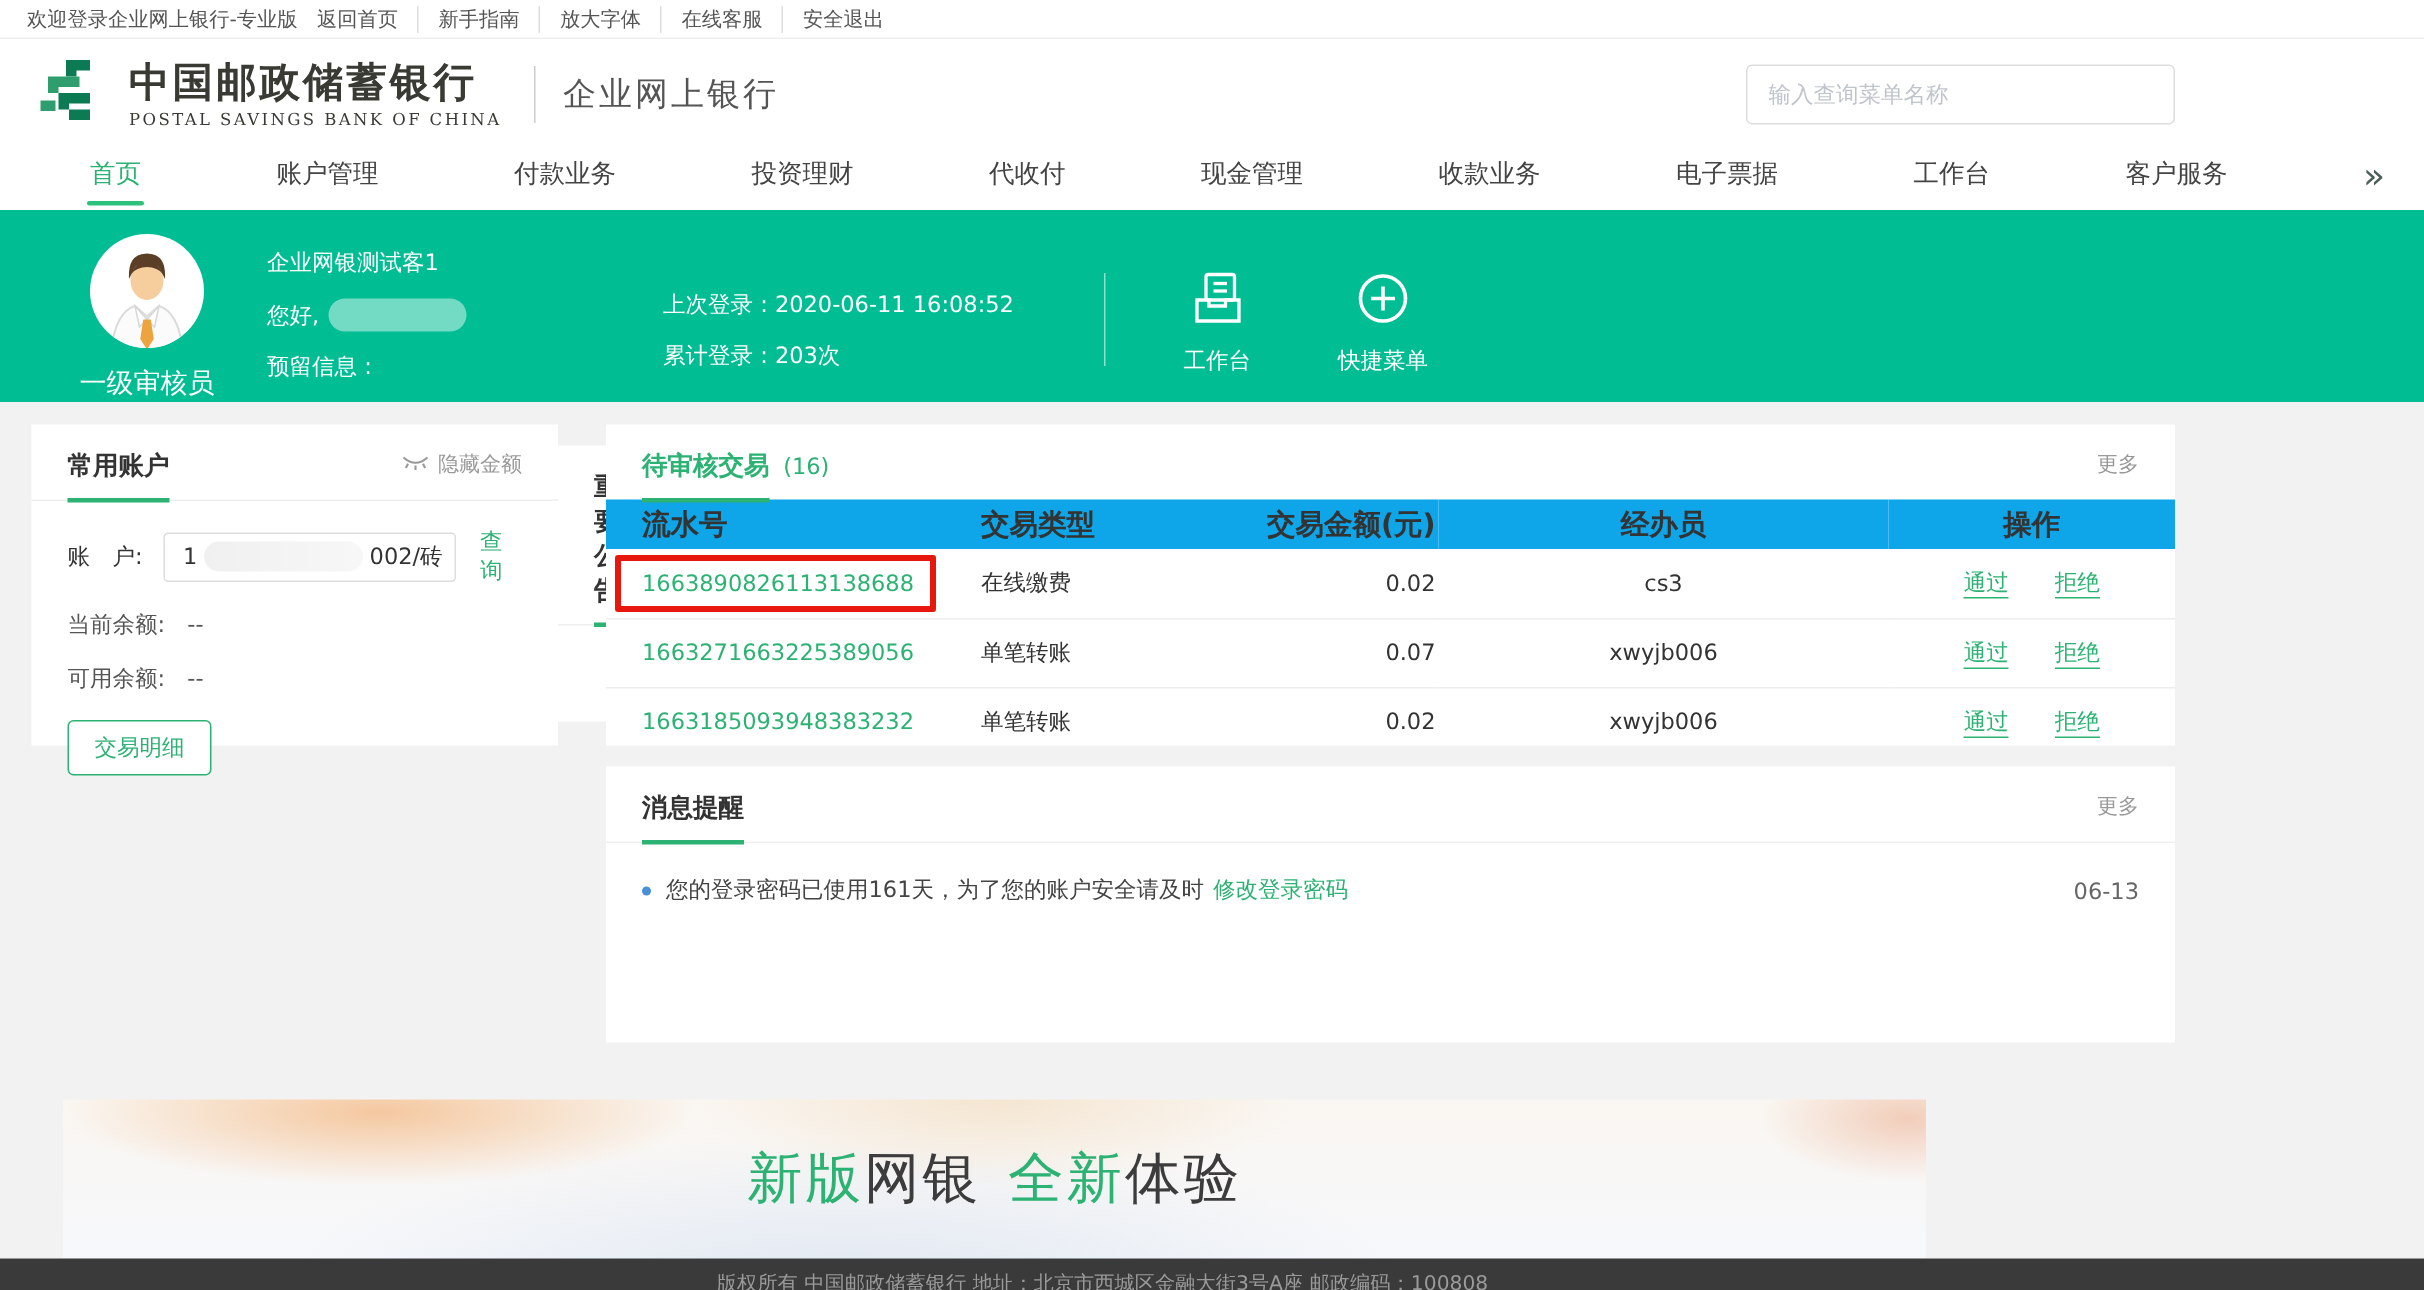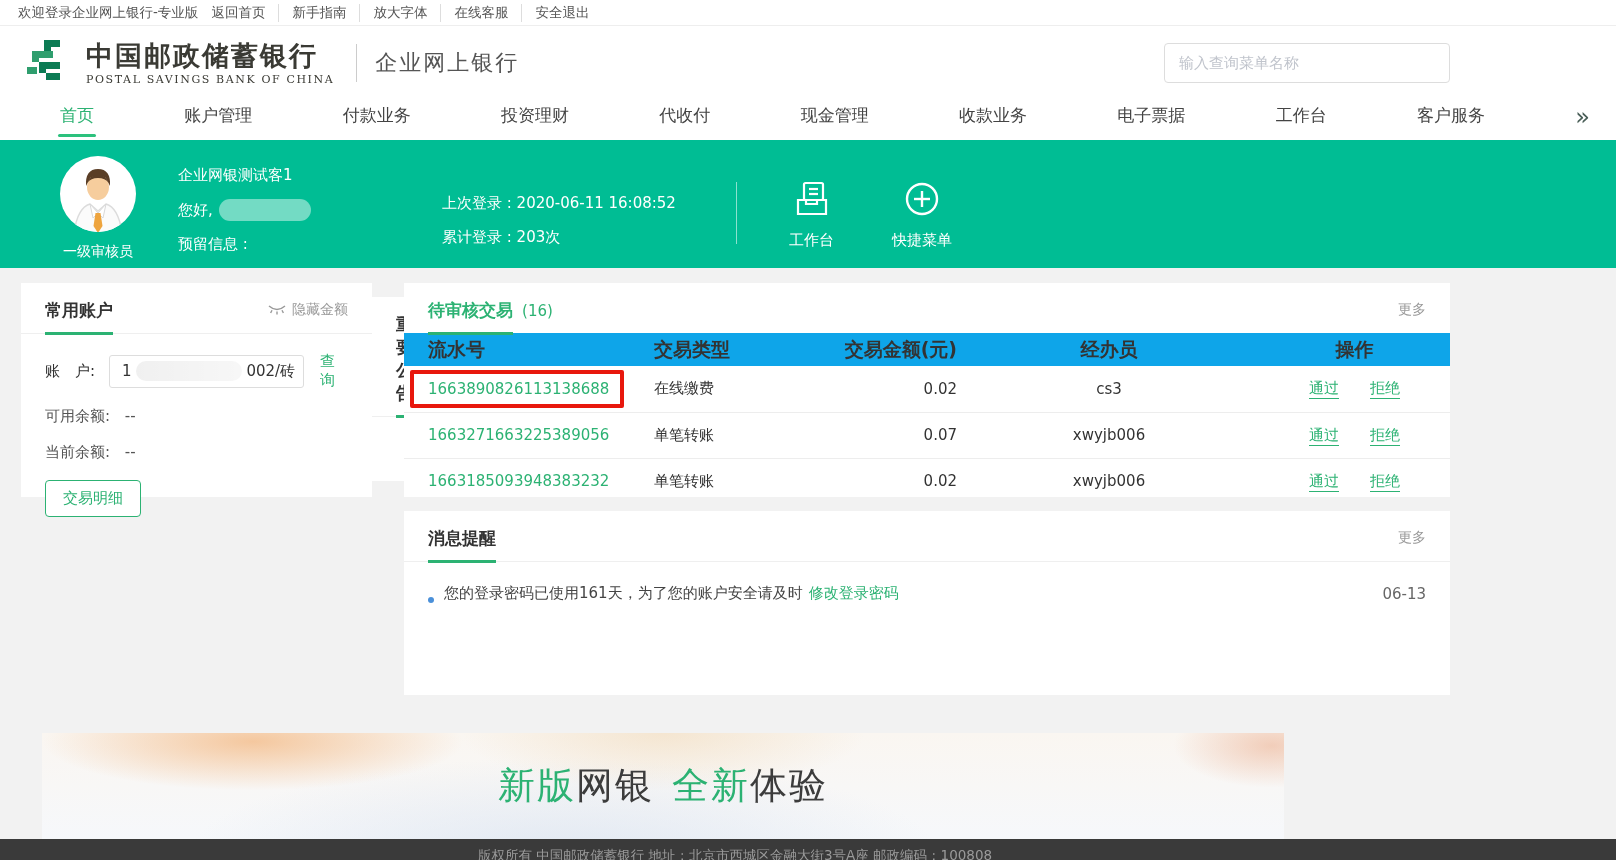--- a/index.html
+++ b/index.html
@@ -37,21 +37,21 @@
     padding:0 26px 0 60px;background:#fff;}
   .nav .nav-item{font-size:17px;color:#444;position:relative;padding-bottom:10px;}
   .nav .nav-item.active{color:var(--green);font-weight:normal;}
   .nav .nav-item.active::after{content:"";position:absolute;left:50%;transform:translateX(-50%);
     bottom:0;width:38px;height:3px;background:#2cc17d;border-radius:2px;}
   .nav .nav-more{font-size:24px;color:#4a5f58;line-height:20px;padding-bottom:6px;}
 
   
   .banner{height:128px;background:var(--banner-green);display:flex;align-items:flex-start;color:#fff;}
   .avatar-wrap{margin:16px 0 0 52px;width:92px;text-align:center;}
-  .avatar-wrap .role{display:block;font-size:14px;margin-top:7px;}
+  .avatar-wrap .role{display:block;font-size:18px;margin-top:7px;}
   .user-info{margin:26px 0 0 34px;width:264px;font-size:15px;}
   .user-info .line{margin-top:14px;display:flex;align-items:center;}
   .user-info .line:first-child{margin-top:0;}
   .name-blur{display:inline-block;width:92px;height:22px;margin-left:6px;border-radius:12px;
     background:rgba(255,255,255,.45);}
   .login-info{margin-top:54px;width:294px;font-size:15px;}
   .login-info div{margin-top:0;}
   .login-info div + div{margin-top:15px;}
   .v-divider{width:1px;height:62px;background:rgba(255,255,255,.55);margin-top:42px;}
   .shortcut{margin:40px 0 0 52px;text-align:center;cursor:pointer;}
@@ -100,21 +100,21 @@
   .c-operator{width:300px;text-align:center;}
   .c-actions{text-align:center;}
   .serial-link{color:var(--green);}
   td.c-serial{position:relative;}
   .red-box{position:absolute;left:6px;top:4px;width:214px;height:38px;
     border:4px solid var(--red);border-radius:2px;pointer-events:none;}
   .act-link{color:var(--green);margin:0 13px;border-bottom:1px solid var(--green);padding-bottom:1px;}
 
   
   .msg-body{padding:22px 24px 0;}
-  .msg-row{display:flex;align-items:flex-end;font-size:15px;color:#444;}
+  .msg-row{display:flex;align-items:center;font-size:15px;color:#444;}
   .msg-dot{width:6px;height:6px;border-radius:50%;background:#4a90d9;margin-right:10px;flex:none;}
   .msg-link{color:var(--green);margin-left:6px;}
   .msg-date{margin-left:auto;color:#666;}
 
   
   .promo{margin:38px 166px 0 21px;height:106px;display:flex;align-items:center;justify-content:center;
     background:
       radial-gradient(ellipse 300px 70px at 17% 8%, rgba(243,188,138,.8), rgba(243,188,138,0) 70%),
       radial-gradient(ellipse 280px 80px at 50% 0%, rgba(240,216,182,.55), rgba(240,216,182,0) 72%),
       radial-gradient(ellipse 140px 60px at 99% 12%, rgba(236,178,148,.6), rgba(236,178,148,0) 70%),
@@ -264,25 +264,25 @@
           <div class="acct-row">
             <span class="acct-label">账　户:</span>
             <div class="acct-input">
               <span>1</span>
               <span class="acct-blur"></span>
               <span>002/砖</span>
             </div>
             <a class="query-link">查询</a>
           </div>
           <div class="bal-line">
-            <span>可用余额:</span>
+            <span>当前余额:</span>
             <span class="bal-val">--</span>
           </div>
           <div class="bal-line">
-            <span>当前余额:</span>
+            <span>可用余额:</span>
             <span class="bal-val">--</span>
           </div>
           <button class="detail-btn">交易明细</button>
         </div>
       </div>
 
       <div class="panel p-notice">
         <div class="panel-head">
           <span class="panel-title">重要公告</span>
           <a class="more-link">更多</a>

